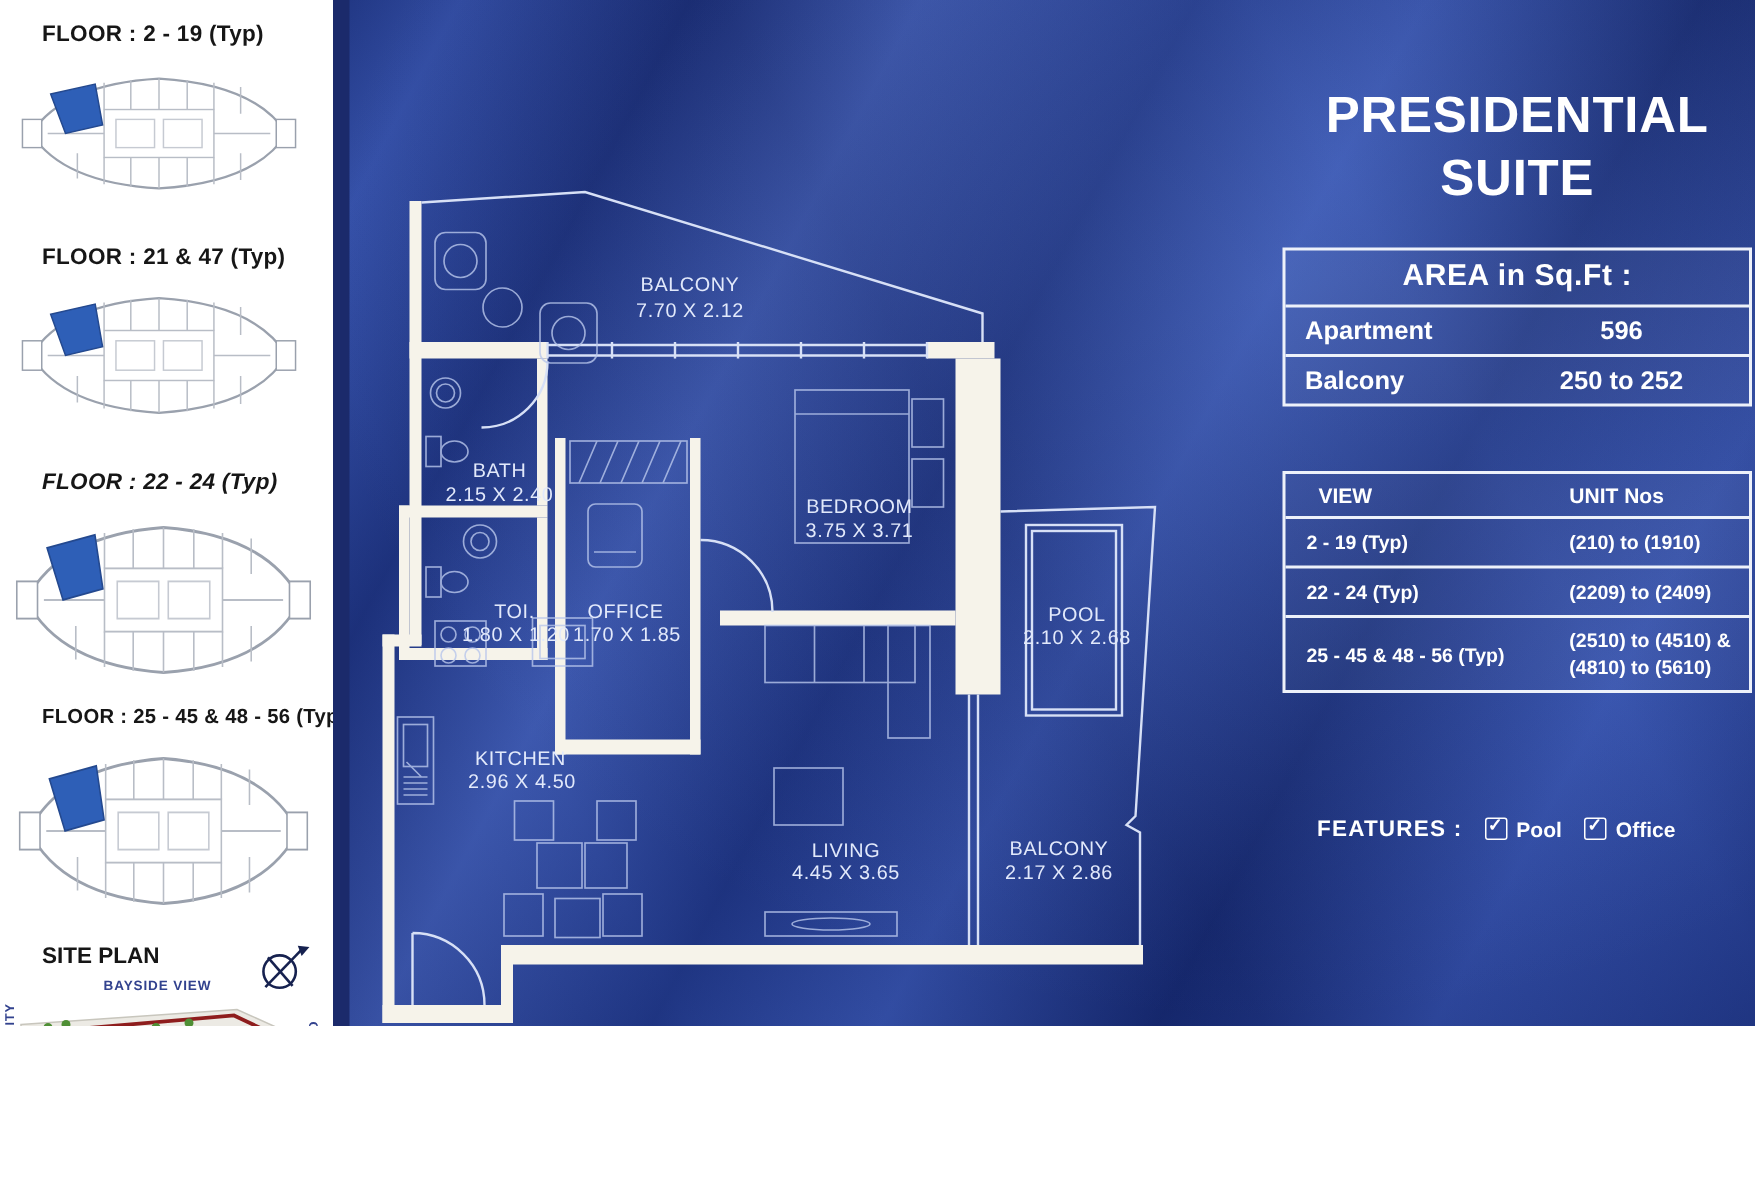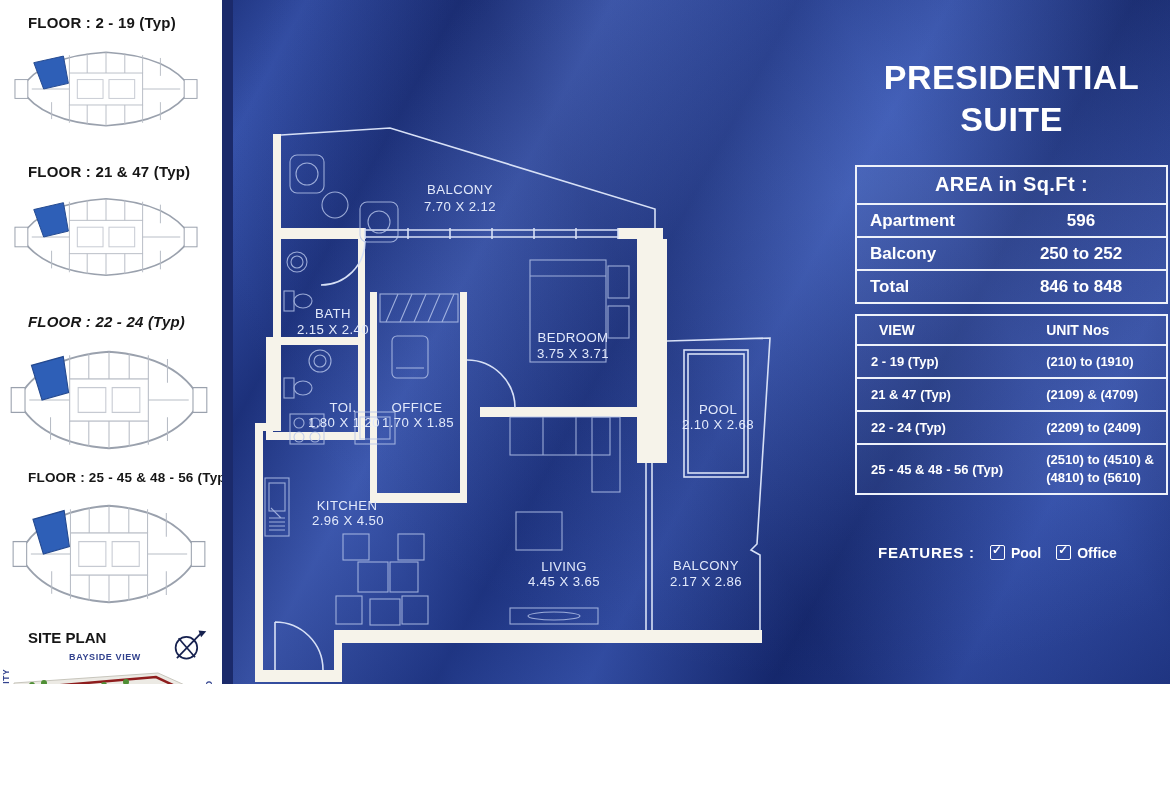--- a/index.html
+++ b/index.html
@@ -260,38 +260,30 @@
   <div class="tbl" style="top:165px;">
     <div class="tbl-header">AREA in Sq.Ft :</div>
     <div class="row area-row">
       <div class="lbl">Apartment</div>
       <div class="val">596</div>
     </div>
     <div class="row area-row">
       <div class="lbl">Balcony</div>
       <div class="val">250 to 252</div>
     </div>
-    <div class="row area-row">
-      <div class="lbl">Total</div>
-      <div class="val">846 to 848</div>
-    </div>
   </div>
 
   <div class="tbl" style="top:314px;">
     <div class="row units-cols">
       <div class="c1">VIEW</div>
       <div class="c2">UNIT Nos</div>
     </div>
     <div class="row units-row">
       <div class="floor">2 - 19 (Typ)</div>
       <div class="units">(210) to (1910)</div>
-    </div>
-    <div class="row units-row">
-      <div class="floor">21 &amp; 47 (Typ)</div>
-      <div class="units">(2109) &amp; (4709)</div>
     </div>
     <div class="row units-row">
       <div class="floor">22 - 24 (Typ)</div>
       <div class="units">(2209) to (2409)</div>
     </div>
     <div class="row units-row" style="min-height:48px;">
       <div class="floor">25 - 45 &amp; 48 - 56 (Typ)</div>
       <div class="units">(2510) to (4510) &amp; (4810) to (5610)</div>
     </div>
   </div>

